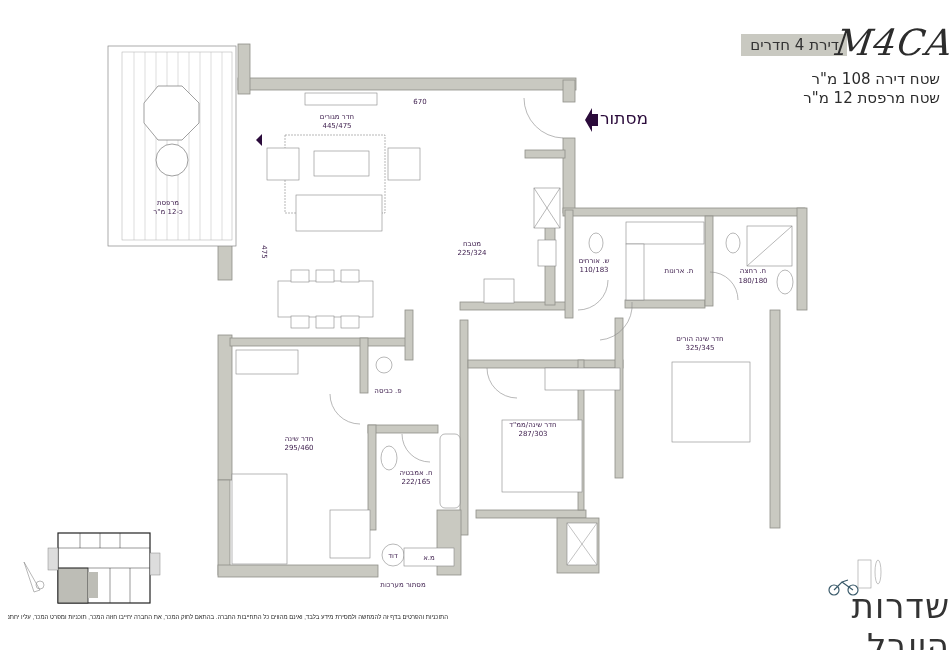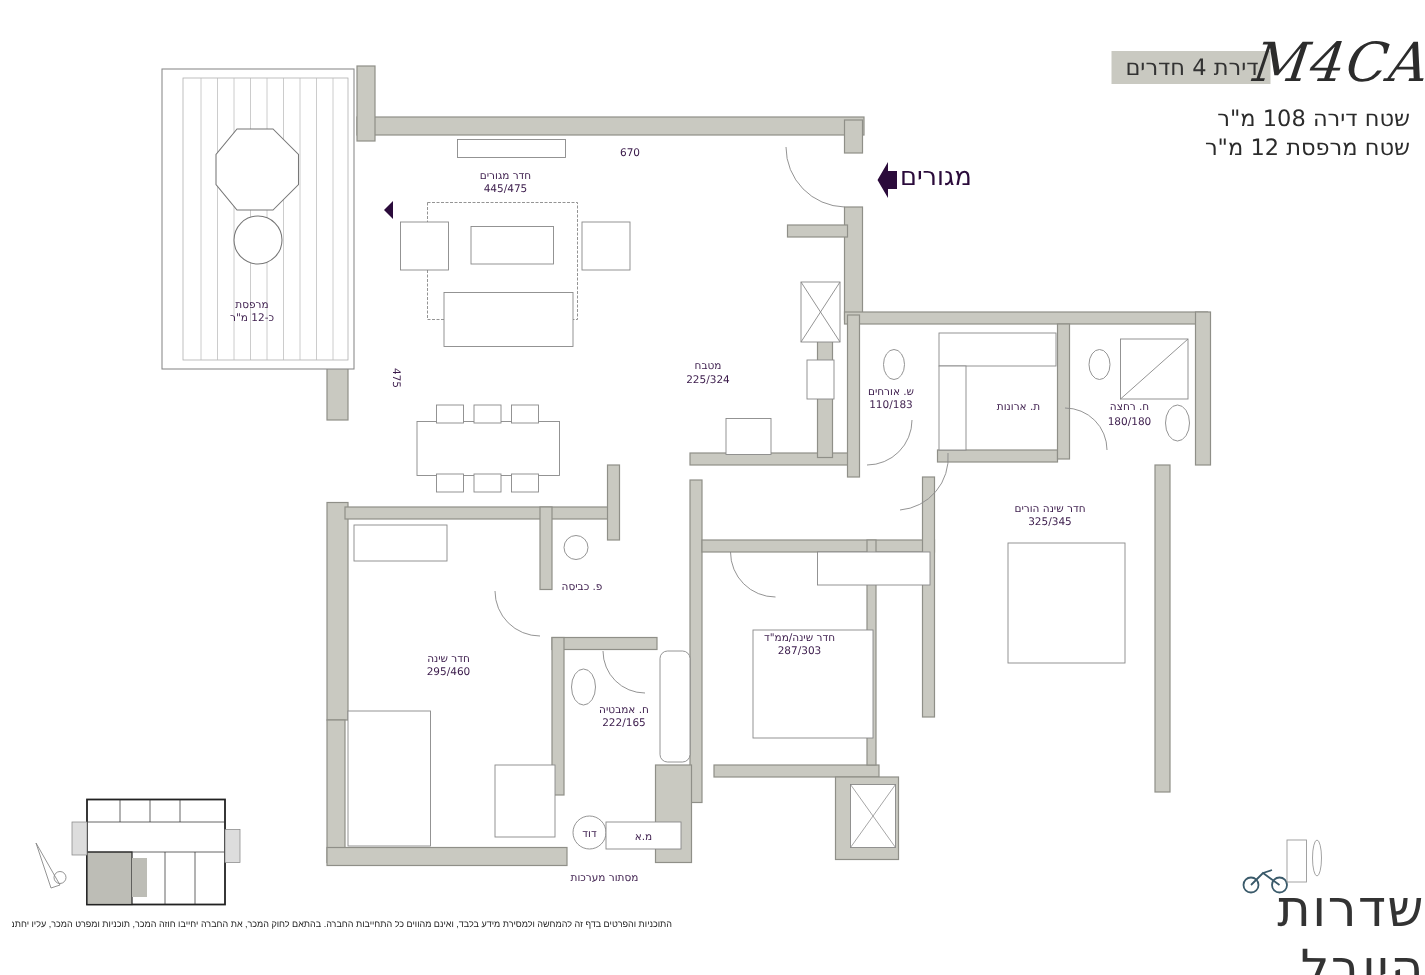--- a/index.html
+++ b/index.html
@@ -196,15 +196,15 @@
 
   <g stroke="#3a5a6a" fill="none" stroke-width="1.2">
     <circle cx="834" cy="590" r="5"></circle>
     <circle cx="853" cy="590" r="5"></circle>
     <path d="M834,590 L842,582 L853,590 M842,582 L848,580"></path>
     <rect x="858" y="560" width="13" height="28" stroke="#999" stroke-width="0.6"></rect>
     <ellipse cx="878" cy="572" rx="3" ry="12" stroke="#999" stroke-width="0.6"></ellipse>
   </g>
 </svg>
 
-<div class="entry">מגורים</div>
+<div class="entry">מסתור</div>
 <div class="disclaimer">התוכניות והפרטים בדף זה להמחשה ולמסירת מידע בלבד, ואינם מהווים כל התחייבות החברה. בהתאם לחוק המכר, את החברה יחייבו חוזה המכר, תוכניות ומפרט המכר, עליו יחתמו החברה והרוכשים.</div>
 <div class="logo-text">שדרות היובל</div>
 
 </body></html>

